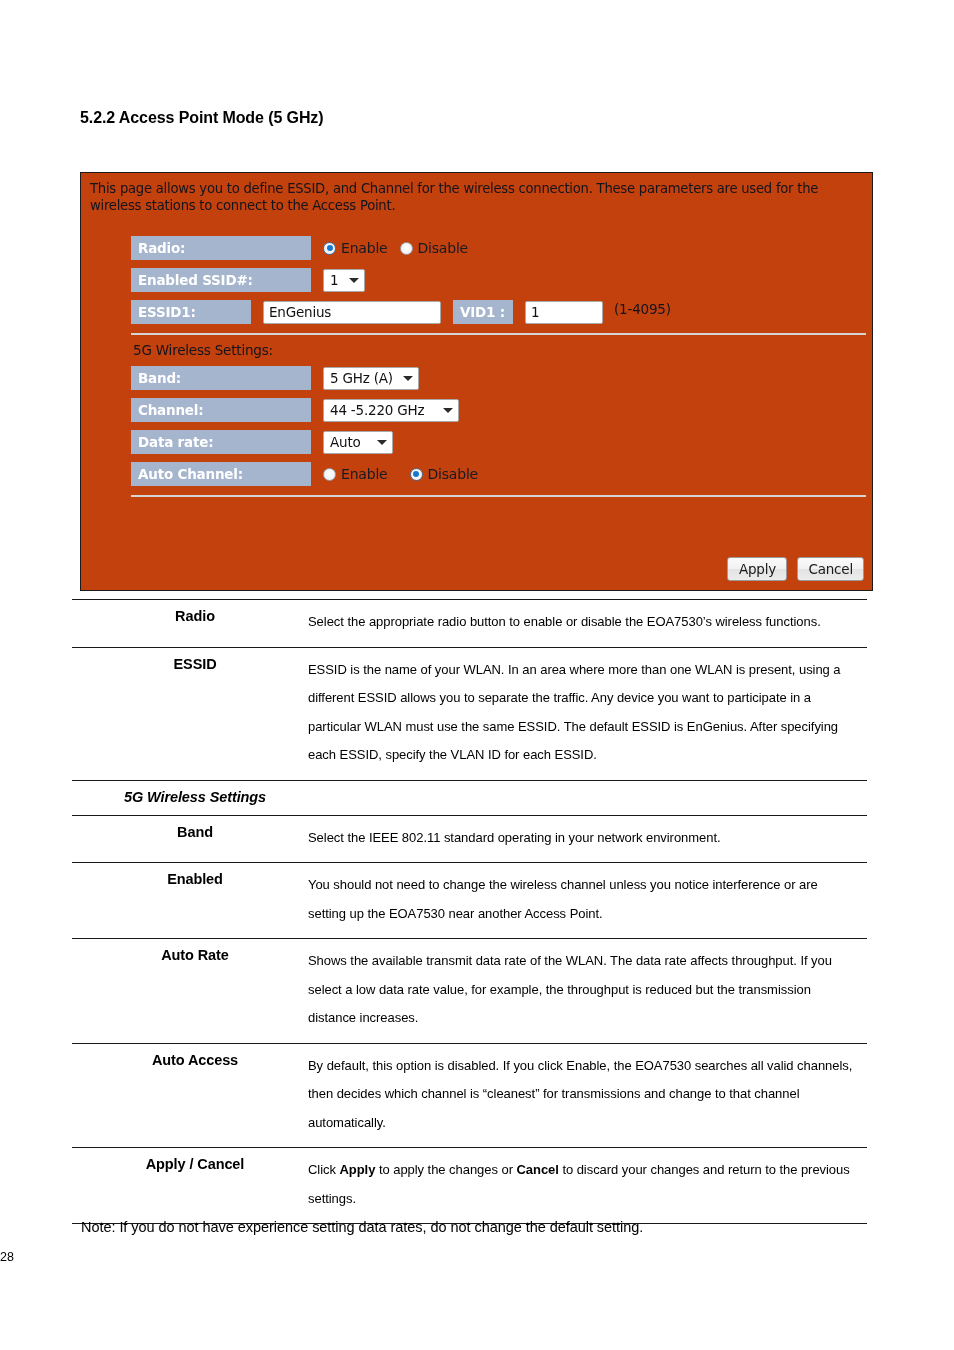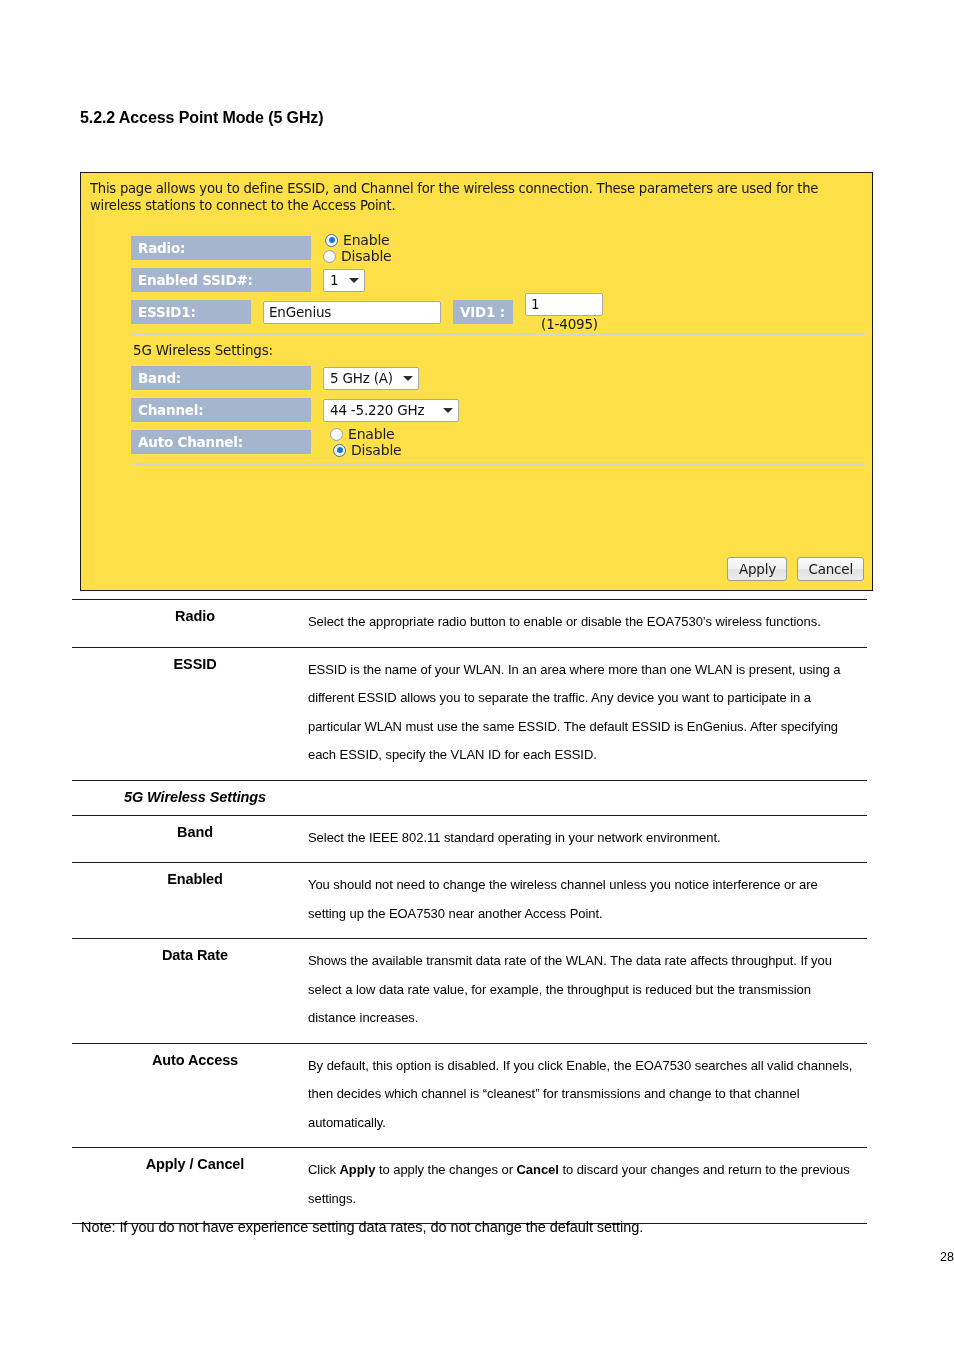--- a/index.html
+++ b/index.html
@@ -35,21 +35,21 @@
   }
 
   
   .ui-panel {
     position: absolute;
     left: 80px;
     top: 172px;
     width: 793px;
     height: 419px;
     border: 1.5px solid #1b1b1b;
-    background: #fde047;
+    background: #c2410c;
     box-sizing: border-box;
   }
   .ui-desc {
     position: absolute;
     left: 9px;
     top: 7px;
     width: 770px;
     font-family: "DejaVu Sans", sans-serif;
     font-size: 13.2px;
     line-height: 17px;
@@ -82,22 +82,21 @@
     padding-left: 7px;
     box-sizing: border-box;
   }
   .flabel.w-wide { width: 180px; }
   .flabel.w-essid { width: 120px; }
   .flabel.w-vid { width: 60px; text-align: left; }
 
   .fctl {
     margin-left: 12px;
     display: flex;
-    align-items: center;
-    flex-direction: column;
+    align-items: flex-start;
   }
 
   
   .radio-opt {
     display: inline-flex;
     align-items: center;
     font-family: "DejaVu Sans", sans-serif;
     font-size: 14px;
     color: #1a1a24;
     margin-right: 12px;
@@ -264,21 +263,21 @@
     top: 1219px;
     font-size: 14.5px;
     color: #000;
     letter-spacing: -0.05px;
   }
   .page-number {
     position: absolute;
     left: 0;
     top: 1250px;
     width: 954px;
-    text-align: right;
+    text-align: left;
     font-size: 12.5px;
     color: #000;
   }
 </style>
 </head>
 <body>
 
 <div class="page">
 
   <div class="section-heading">5.2.2 Access Point Mode (5 GHz)</div>
@@ -342,20 +341,29 @@
       <div class="frow">
         <div class="flabel w-wide">Channel:</div>
         <div class="fctl">
           <div class="sel sel-channel">
             <span>44 -5.220 GHz</span>
             <span class="caret"></span>
           </div>
         </div>
       </div>
 
+      <div class="frow">
+        <div class="flabel w-wide">Data rate:</div>
+        <div class="fctl">
+          <div class="sel sel-rate">
+            <span>Auto</span>
+            <span class="caret"></span>
+          </div>
+        </div>
+      </div>
 
       <div class="frow">
         <div class="flabel w-wide">Auto Channel:</div>
         <div class="fctl">
           <label class="radio-opt">
             <span class="radio-dot"></span>
             <span>Enable</span>
           </label>
           <label class="radio-opt radio-gap">
             <span class="radio-dot on"></span>
@@ -390,21 +398,21 @@
         </tr>
         <tr>
           <td class="dt-term">Band</td>
           <td class="dt-def">Select the IEEE 802.11 standard operating in your network environment.</td>
         </tr>
         <tr>
           <td class="dt-term">Enabled</td>
           <td class="dt-def">You should not need to change the wireless channel unless you notice interference or are setting up the EOA7530 near another Access Point.</td>
         </tr>
         <tr>
-          <td class="dt-term">Data Rate</td>
+          <td class="dt-term">Auto Rate</td>
           <td class="dt-def">Shows the available transmit data rate of the WLAN. The data rate affects throughput. If you select a low data rate value, for example, the throughput is reduced but the transmission distance increases.</td>
         </tr>
         <tr>
           <td class="dt-term">Auto Access</td>
           <td class="dt-def">By default, this option is disabled. If you click Enable, the EOA7530 searches all valid channels, then decides which channel is “cleanest” for transmissions and change to that channel automatically.</td>
         </tr>
         <tr>
           <td class="dt-term">Apply / Cancel</td>
           <td class="dt-def">Click <b>Apply</b> to apply the changes or <b>Cancel</b> to discard your changes and return to the previous settings.</td>
         </tr>

